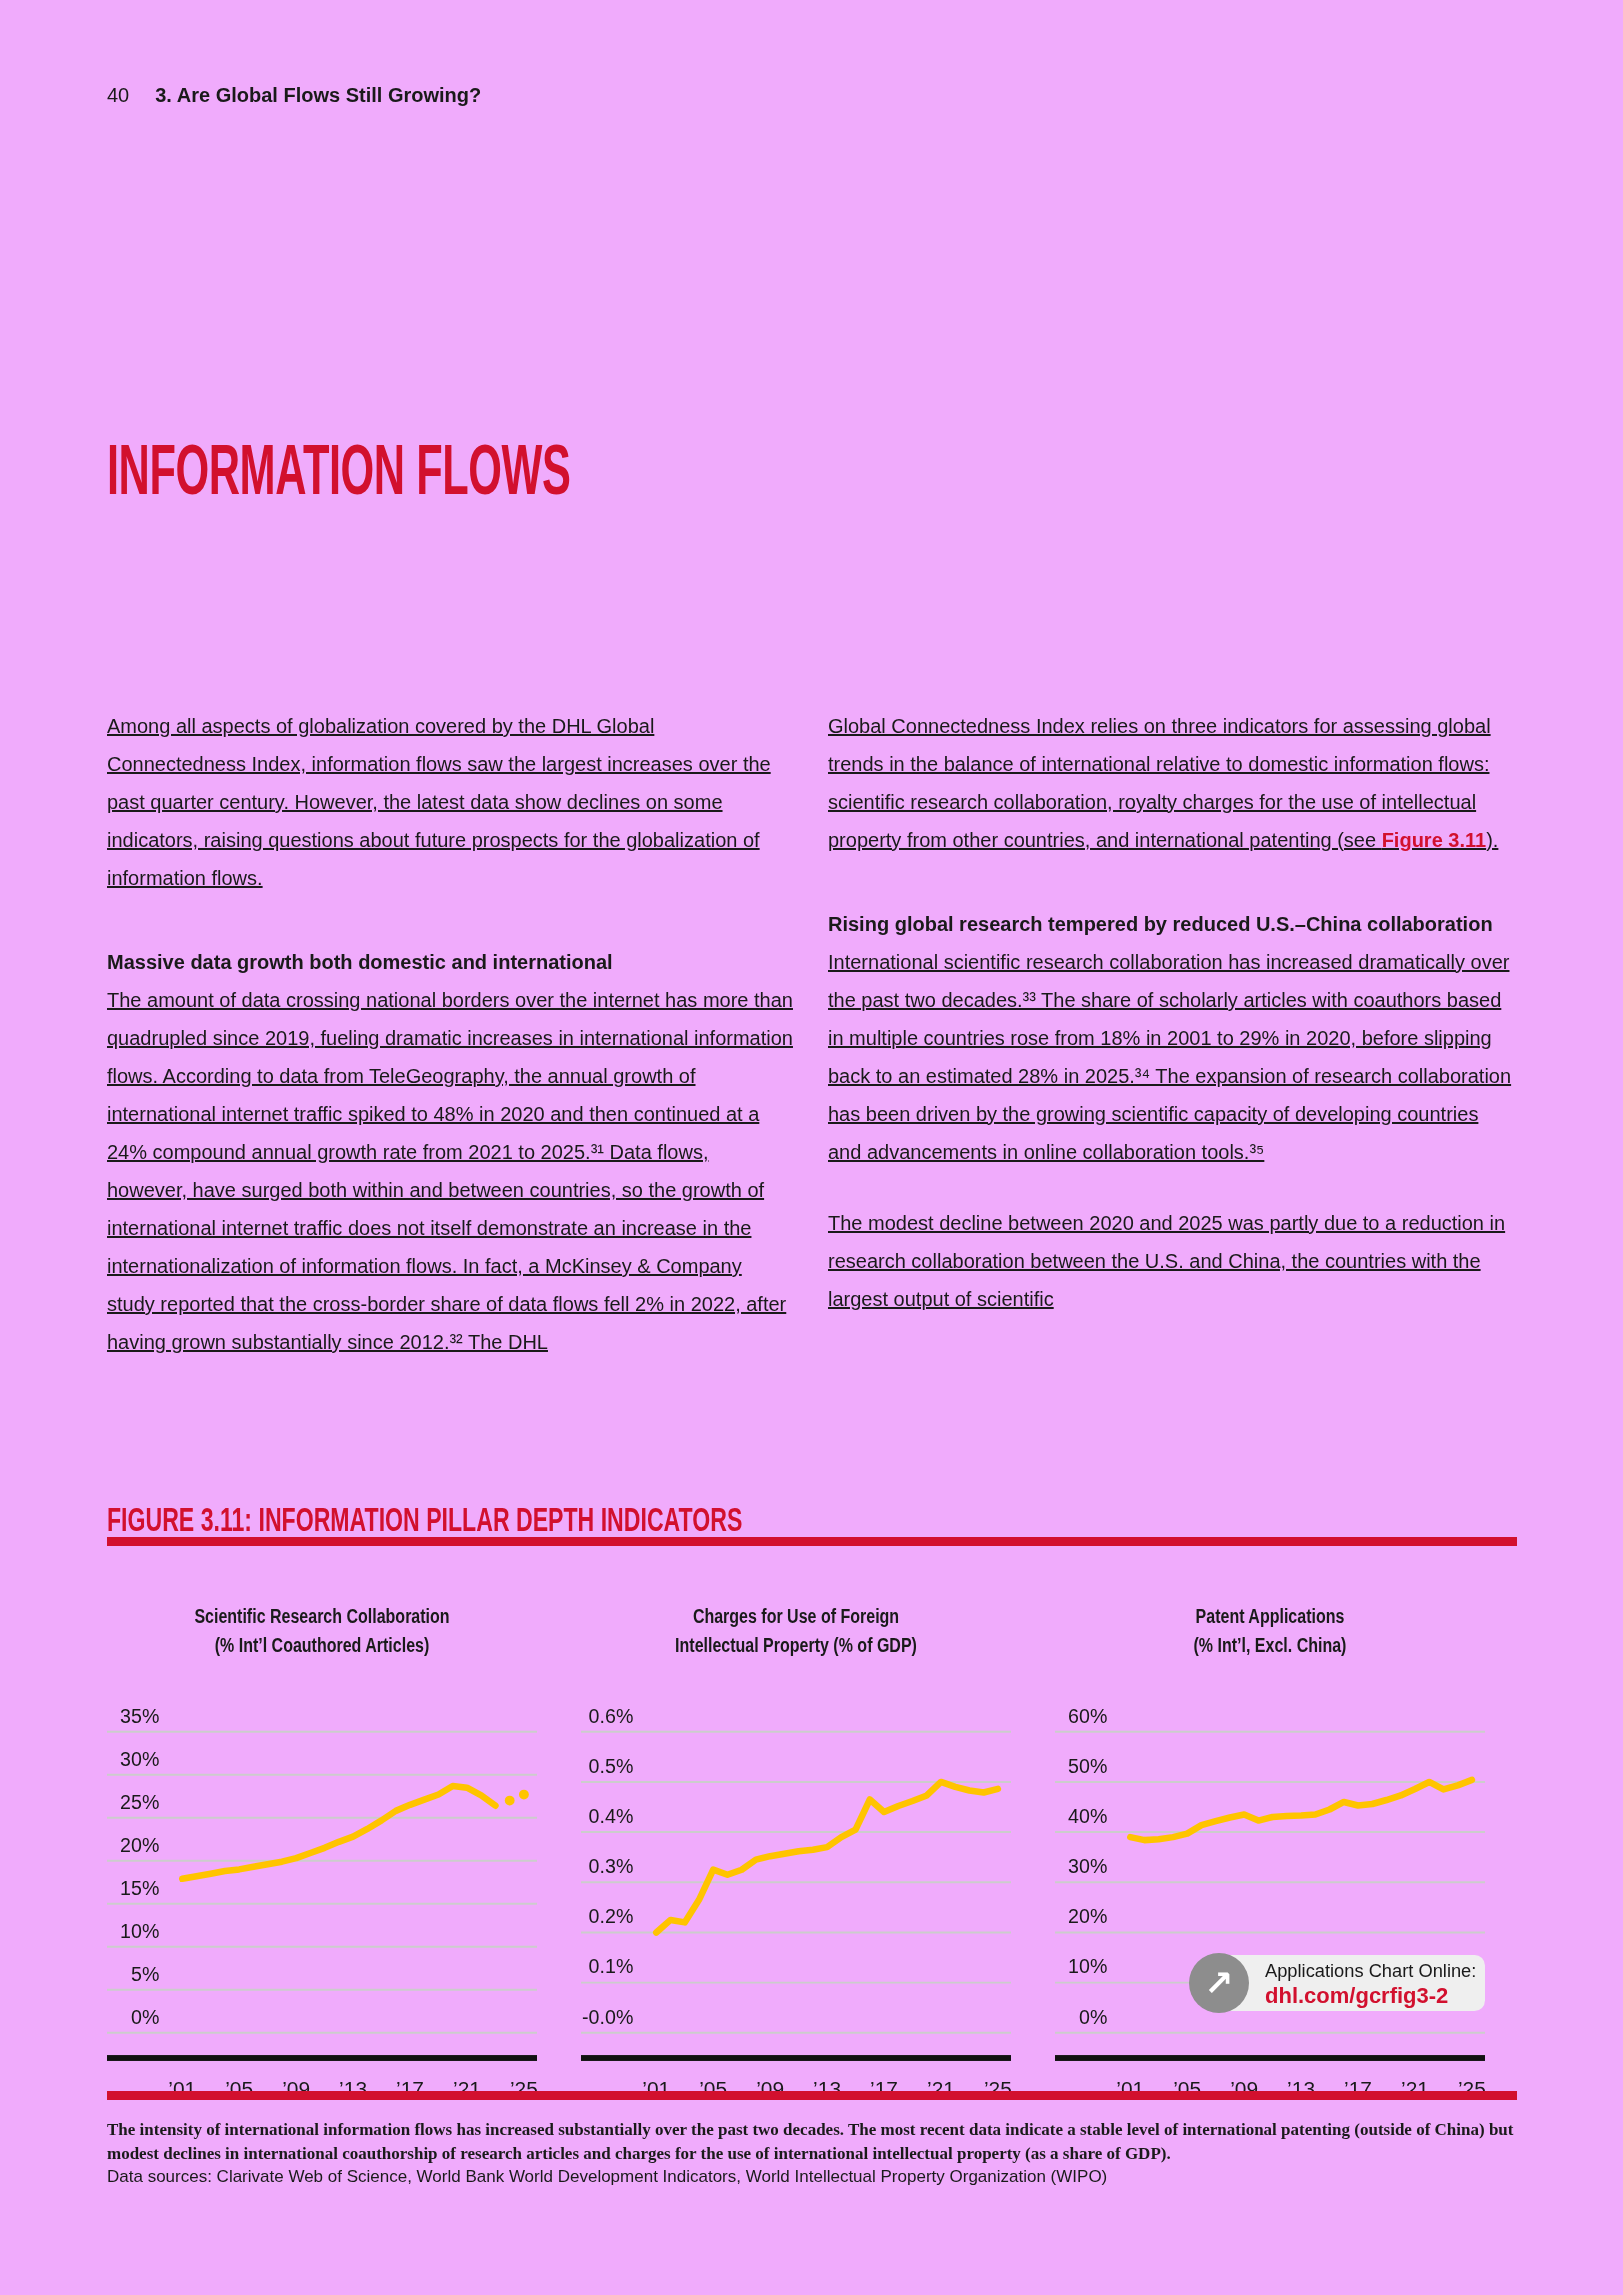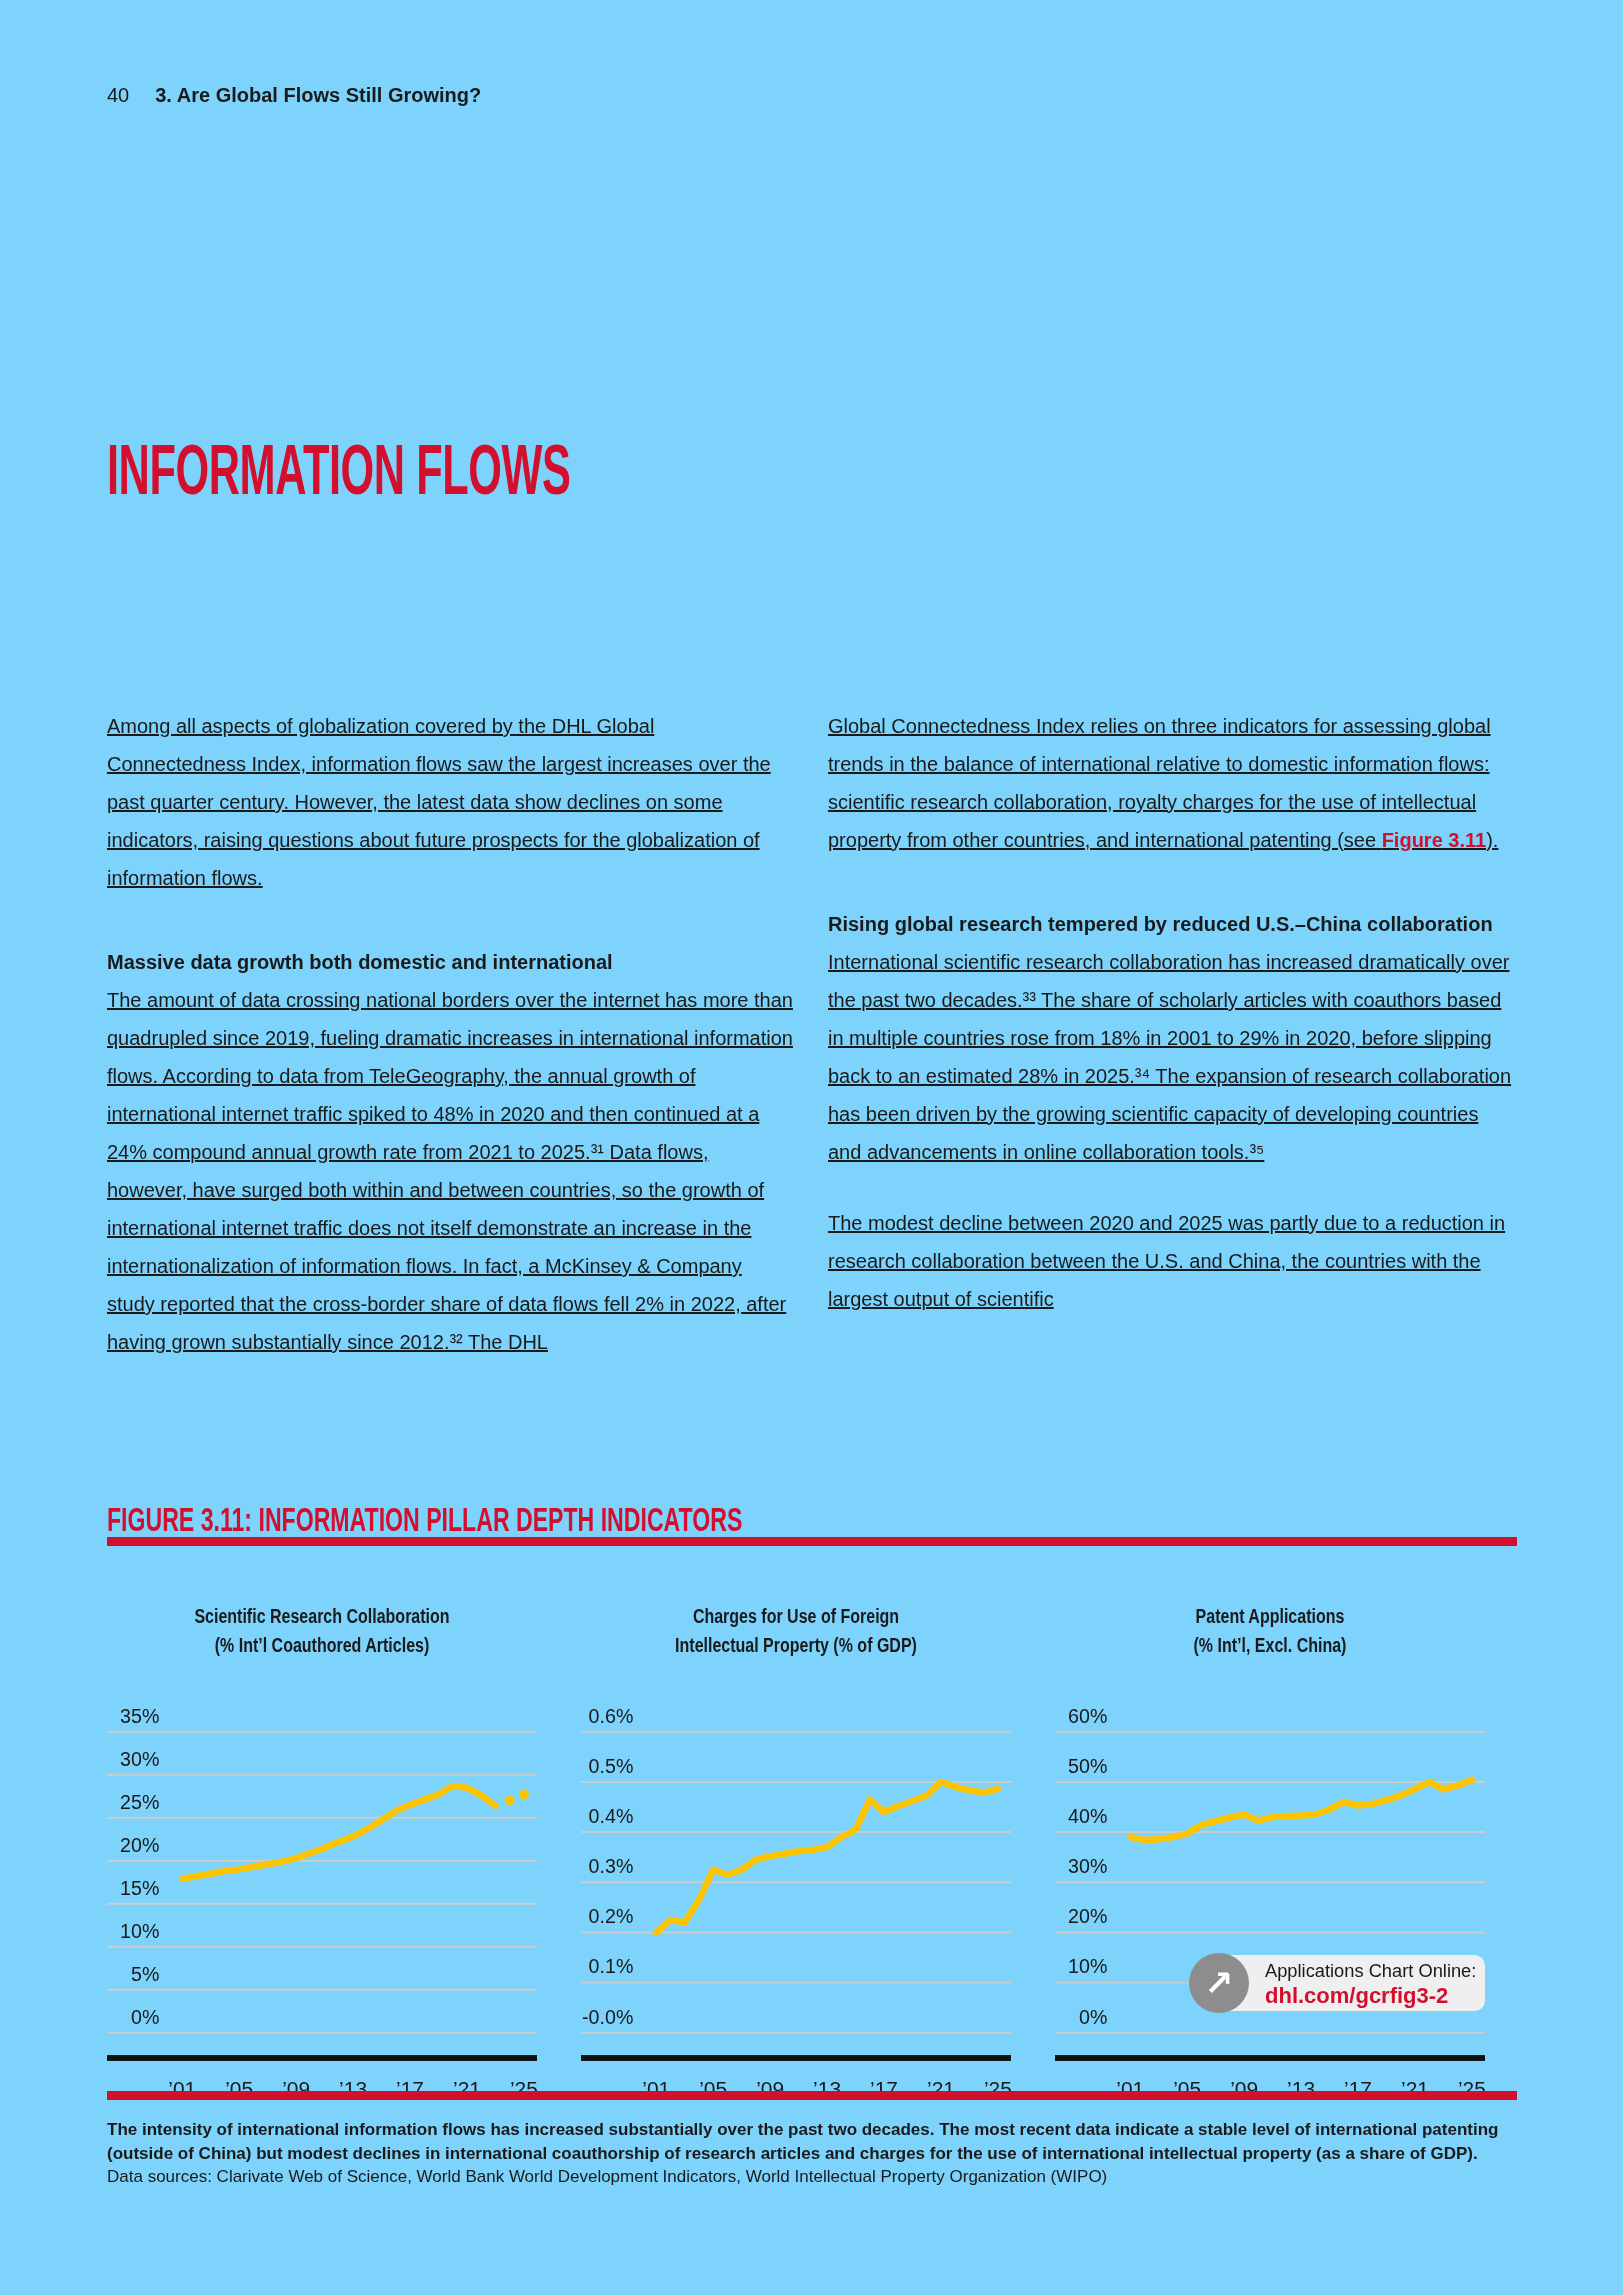--- a/index.html
+++ b/index.html
@@ -1,20 +1,20 @@
 <!DOCTYPE html>
 <html style="font-size:10.5px"><head>
 <meta charset="utf-8">
 <style>
   html,body{margin:0;padding:0;background:#ffffff;}
   #page{
     position:relative;
     width:1623px;
     height:2295px;
-    background:#7dd3fc;
+    background:#f0abfc;
     font-family:"Liberation Sans",sans-serif;
     color:#1a1a1a;
     overflow:hidden;
   }
   
   .header{position:absolute;left:107px;top:84px;font-size:20px;white-space:nowrap;}
   .header .num{font-weight:400;}
   .header .chap{font-weight:700;margin-left:26px;}
   
   .page-title{
@@ -53,21 +53,21 @@
     position:absolute;left:0;top:0;width:60px;height:60px;border-radius:50%;
     background:#8D8D8D;color:#ffffff;display:flex;align-items:center;justify-content:center;
     font-size:35px;font-weight:700;font-family:"DejaVu Sans",sans-serif;
   }
   .badge-text{position:absolute;left:76px;top:5.2px;white-space:nowrap;}
   .badge-line1{font-size:18.3px;line-height:25px;color:#1a1a1a;}
   .badge-line2{font-size:22px;line-height:26px;font-weight:700;color:#D2102E;}
   
   .caption{position:absolute;left:107px;top:2118px;width:1412px;}
   .caption p{margin:0;}
-  .caption-bold{font-size:17px;line-height:23.6px;font-weight:700;}
+  .caption-bold{font-size:17px;line-height:23.6px;font-weight:700;font-family:Liberation Serif, serif;}
   .caption-src{font-size:17px;line-height:23.6px;font-weight:400;}
 </style>
 </head>
 <body>
 
 <div id="page">
 
   <div class="header">
     <span class="num">40</span><span class="chap">3. Are Global Flows Still Growing?</span>
   </div>

